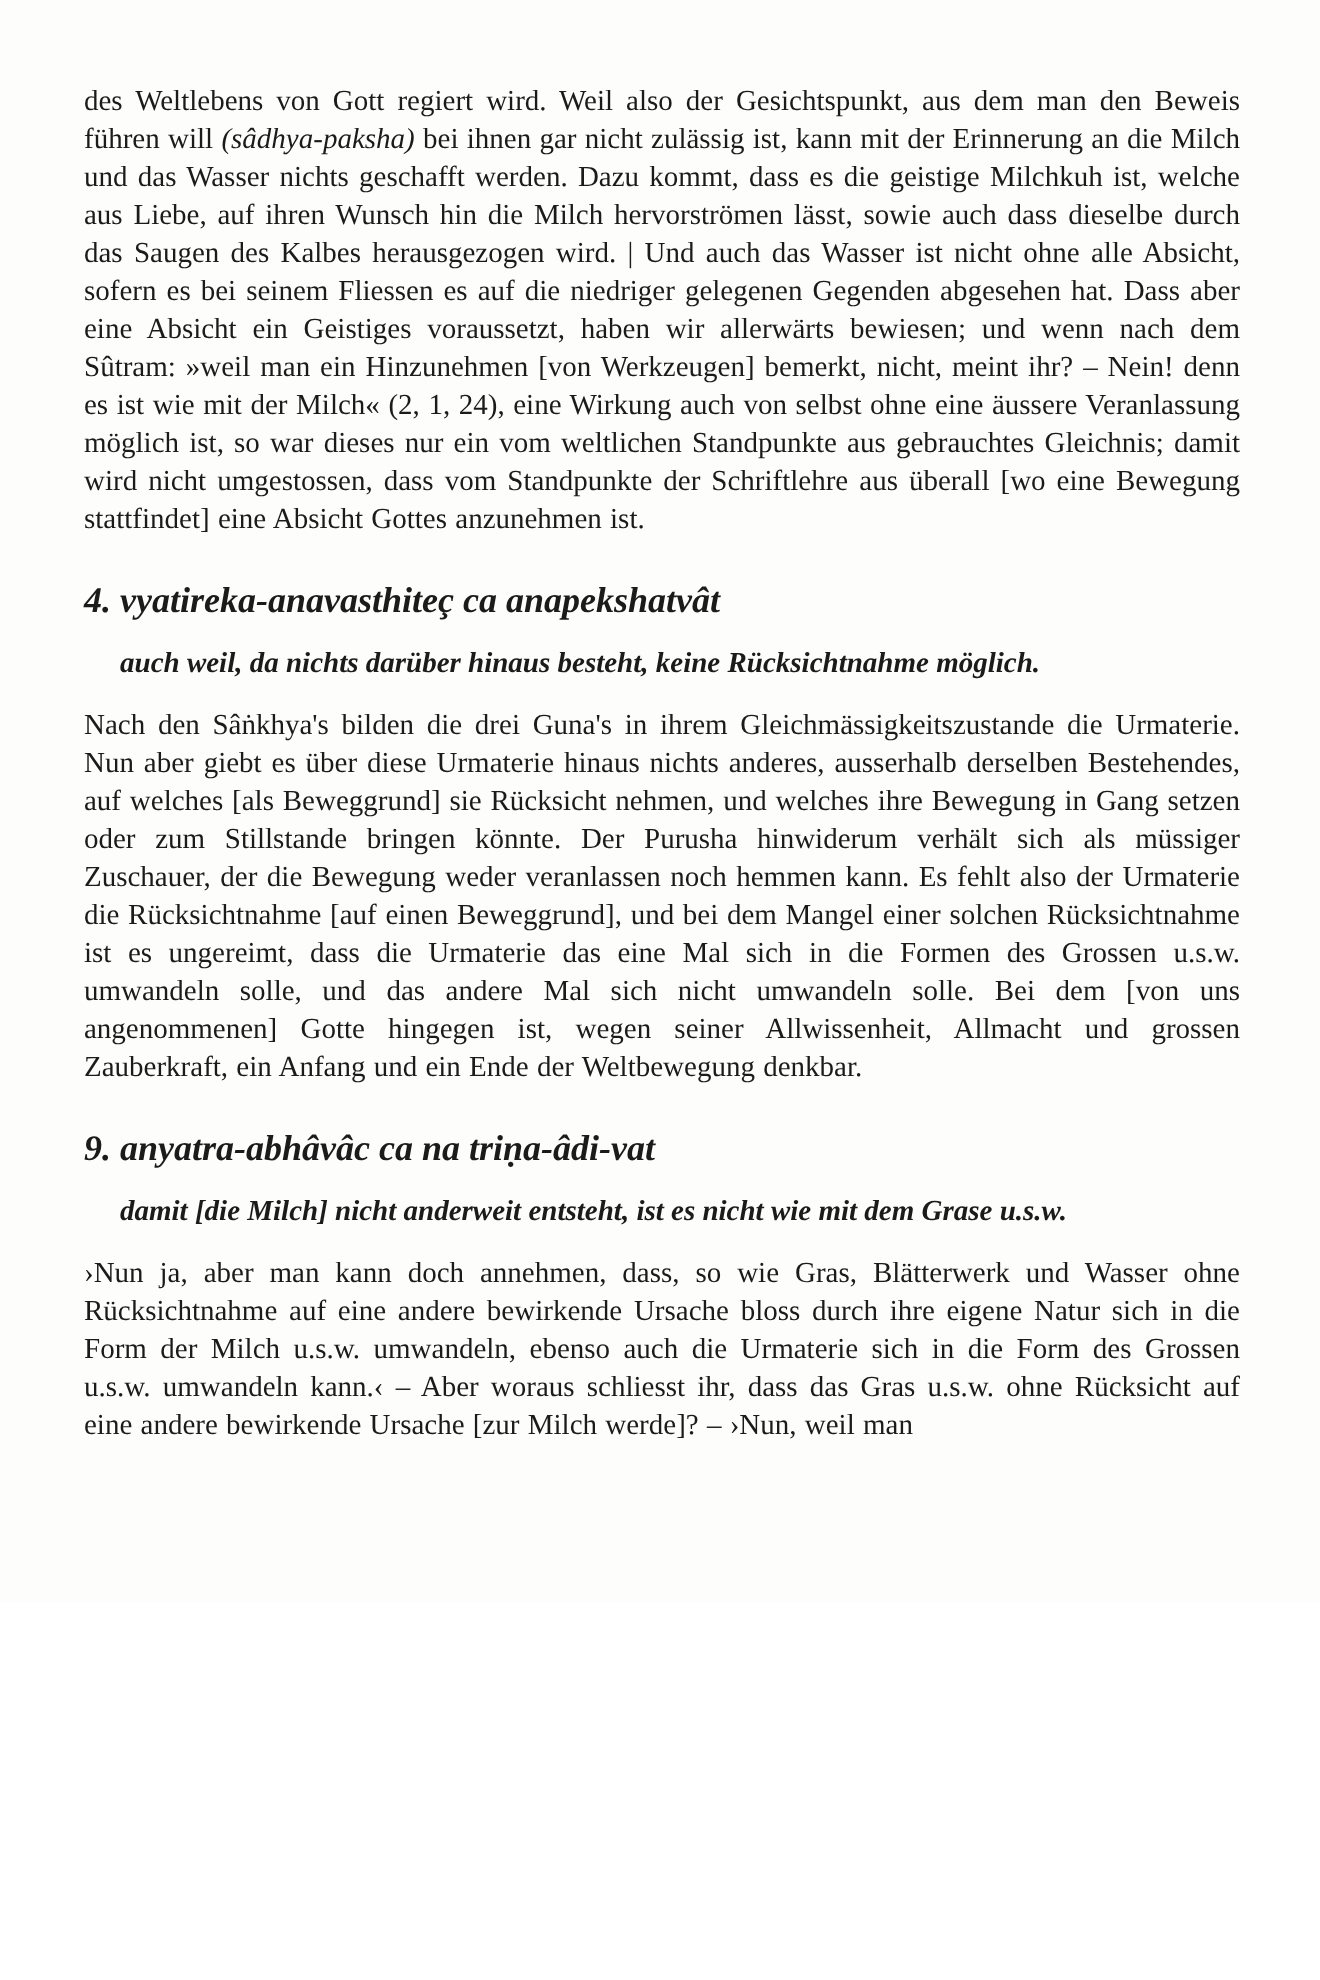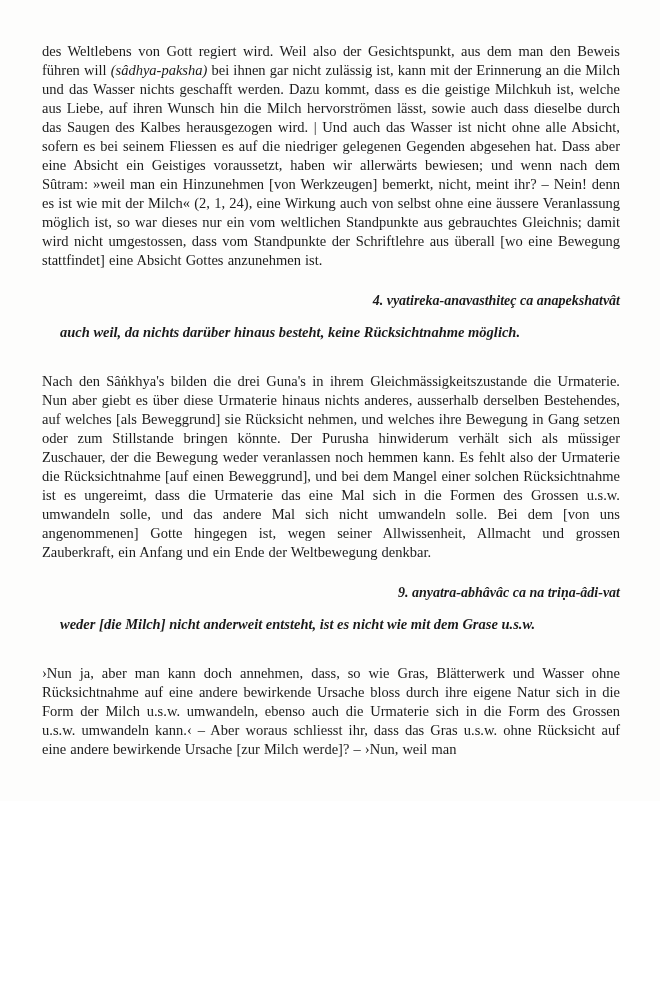--- a/index.html
+++ b/index.html
@@ -25,35 +25,35 @@
   p { margin: 0; }
   .body {
     font-size: 14.5px;
     line-height: 19px;
     text-align: justify;
     word-spacing: 0.5px;
   }
   .it { font-style: italic; }
   .sutra {
     margin-top: 21px;
-    text-align: right;
+    text-align: left;
     font-style: italic;
     font-weight: bold;
-    font-size: 14px;
+    font-size: 18px;
     line-height: 19px;
   }
   .trans {
     margin: 13px 18px 0 18px;
     text-align: left;
     font-style: italic;
     font-weight: bold;
     font-size: 14.5px;
     line-height: 19px;
   }
-  .trans + .body { margin-top: 30px; }
+  .trans + .body { margin-top: 12px; }
   .pageno {
     position: absolute;
     left: 42px;
     top: 928px;
     font-size: 18px;
     letter-spacing: 1px;
     color: #222222;
   }
 </style>
 </head>
@@ -65,20 +65,20 @@
     <p class="body"><span>des Weltlebens von Gott regiert wird. Weil also der Gesichtspunkt, aus dem man den Beweis führen will </span><span class="it">(sâdhya-paksha)</span><span> bei ihnen gar nicht zulässig ist, kann mit der Erinnerung an die Milch und das Wasser nichts geschafft werden. Dazu kommt, dass es die geistige Milchkuh ist, welche aus Liebe, auf ihren Wunsch hin die Milch hervorströmen lässt, sowie auch dass dieselbe durch das Saugen des Kalbes herausgezogen wird. | Und auch das Wasser ist nicht ohne alle Absicht, sofern es bei seinem Fliessen es auf die niedriger gelegenen Gegenden abgesehen hat. Dass aber eine Absicht ein Geistiges voraussetzt, haben wir allerwärts bewiesen; und wenn nach dem Sûtram: »weil man ein Hinzunehmen [von Werkzeugen] bemerkt, nicht, meint ihr? – Nein! denn es ist wie mit der Milch« (2, 1, 24), eine Wirkung auch von selbst ohne eine äussere Veranlassung möglich ist, so war dieses nur ein vom weltlichen Standpunkte aus gebrauchtes Gleichnis; damit wird nicht umgestossen, dass vom Standpunkte der Schriftlehre aus überall [wo eine Bewegung stattfindet] eine Absicht Gottes anzunehmen ist.</span></p>
 
     <p class="sutra">4. vyatireka-anavasthiteç ca anapekshatvât</p>
 
     <p class="trans">auch weil, da nichts darüber hinaus besteht, keine Rücksichtnahme möglich.</p>
 
     <p class="body">Nach den Sâṅkhya's bilden die drei Guna's in ihrem Gleichmässigkeitszustande die Urmaterie. Nun aber giebt es über diese Urmaterie hinaus nichts anderes, ausserhalb derselben Bestehendes, auf welches [als Beweggrund] sie Rücksicht nehmen, und welches ihre Bewegung in Gang setzen oder zum Stillstande bringen könnte. Der Purusha hinwiderum verhält sich als müssiger Zuschauer, der die Bewegung weder veranlassen noch hemmen kann. Es fehlt also der Urmaterie die Rücksichtnahme [auf einen Beweggrund], und bei dem Mangel einer solchen Rücksichtnahme ist es ungereimt, dass die Urmaterie das eine Mal sich in die Formen des Grossen u.s.w. umwandeln solle, und das andere Mal sich nicht umwandeln solle. Bei dem [von uns angenommenen] Gotte hingegen ist, wegen seiner Allwissenheit, Allmacht und grossen Zauberkraft, ein Anfang und ein Ende der Weltbewegung denkbar.</p>
 
     <p class="sutra">9. anyatra-abhâvâc ca na triṇa-âdi-vat</p>
 
-    <p class="trans">weder [die Milch] nicht anderweit entsteht, ist es nicht wie mit dem Grase u.s.w.</p>
+    <p class="trans">damit [die Milch] nicht anderweit entsteht, ist es nicht wie mit dem Grase u.s.w.</p>
 
     <p class="body">›Nun ja, aber man kann doch annehmen, dass, so wie Gras, Blätterwerk und Wasser ohne Rücksichtnahme auf eine andere bewirkende Ursache bloss durch ihre eigene Natur sich in die Form der Milch u.s.w. umwandeln, ebenso auch die Urmaterie sich in die Form des Grossen u.s.w. umwandeln kann.‹ – Aber woraus schliesst ihr, dass das Gras u.s.w. ohne Rücksicht auf eine andere bewirkende Ursache [zur Milch werde]? – ›Nun, weil man</p>
 
   </div>
 
   <div class="pageno">292</div>
 </div>
 
 </body></html>

